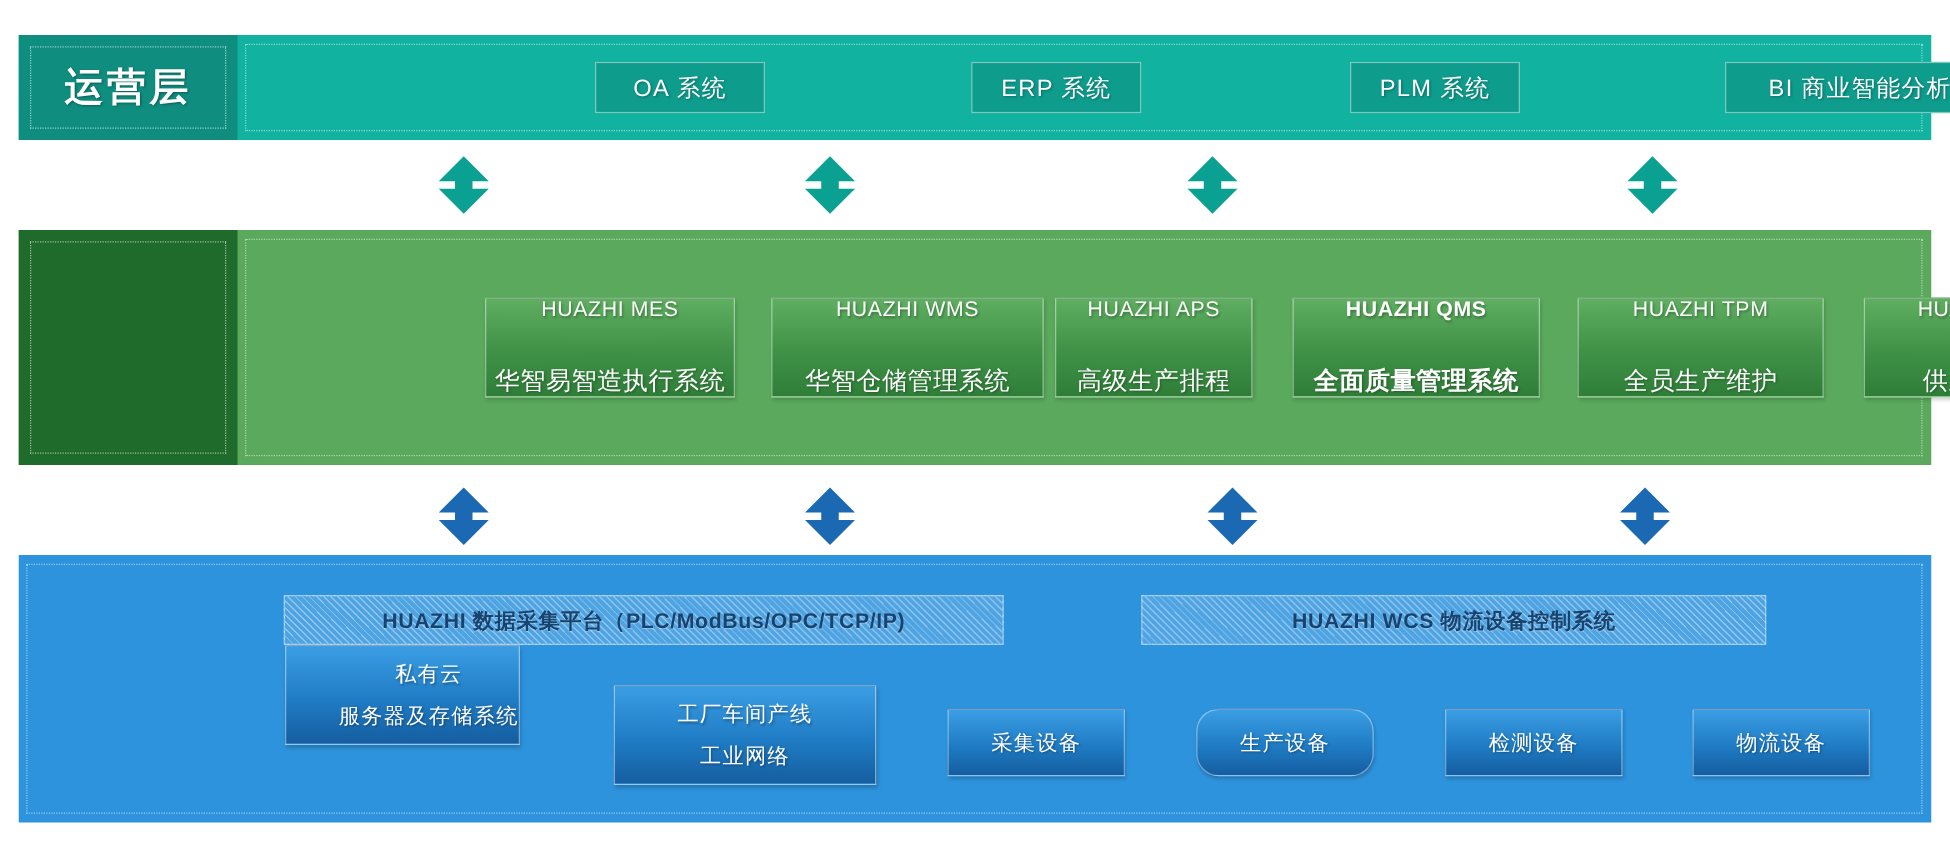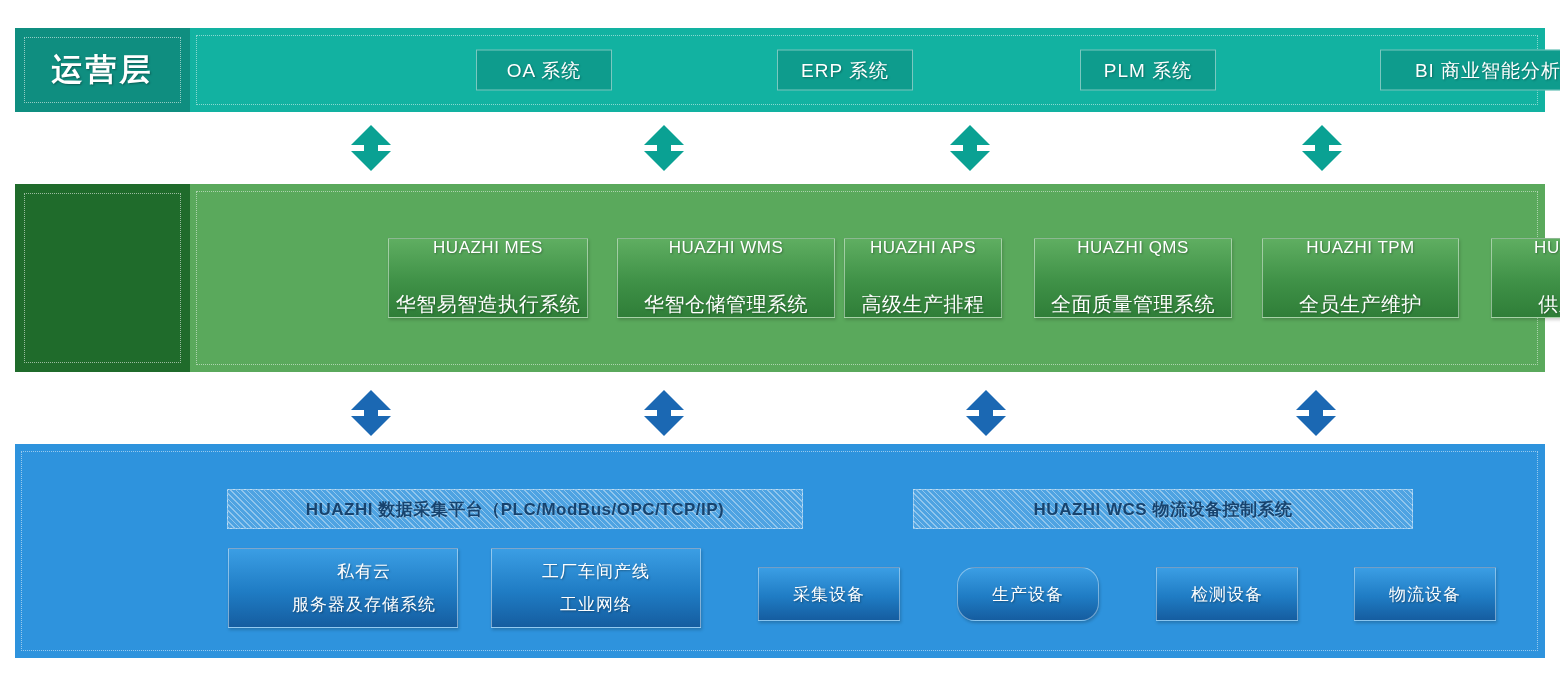--- a/index.html
+++ b/index.html
@@ -158,21 +158,20 @@
     background-color: #4ea3e2;
     background-image: repeating-linear-gradient(
       45deg,
       rgba(255,255,255,0.38) 0px,
       rgba(255,255,255,0.38) 1px,
       rgba(255,255,255,0) 1px,
       rgba(255,255,255,0) 4px
     );
     border: 1px solid rgba(255,255,255,0.42);
     text-shadow: 0 1px 1px rgba(255,255,255,0.35);
-    margin-top: 13px;
   }
 
   .chip-device {
     position: absolute;
     box-sizing: border-box;
     display: flex;
     flex-direction: column;
     align-items: center;
     justify-content: center;
     gap: 10px;
@@ -266,21 +265,21 @@
         <span class="line-cn">华智易智造执行系统</span>
       </div>
       <div class="chip-exec" style="left:427px; width:218px;">
         <span class="line-en">HUAZHI WMS</span>
         <span class="line-cn">华智仓储管理系统</span>
       </div>
       <div class="chip-exec" style="left:654px; width:158px;">
         <span class="line-en">HUAZHI APS</span>
         <span class="line-cn">高级生产排程</span>
       </div>
-      <div class="chip-exec" style="left:844px; width:198px;">
+      <div class="chip-exec" style="left:844px; width:198px;font-weight:bold;">
         <span class="line-en">HUAZHI QMS</span>
         <span class="line-cn">全面质量管理系统</span>
       </div>
       <div class="chip-exec" style="left:1072px; width:197px;">
         <span class="line-en">HUAZHI TPM</span>
         <span class="line-cn">全员生产维护</span>
       </div>
       <div class="chip-exec" style="left:1301px; width:197px;">
         <span class="line-en">HUAZHI SCM</span>
         <span class="line-cn">供应链协同</span>
@@ -311,21 +310,21 @@
 
   <div class="band" id="band-device">
     <div class="band-body">
       <div class="body-dash"></div>
     </div>
   </div>
 
   <div class="platform-banner" style="left:227px; width:576px;">HUAZHI 数据采集平台（PLC/ModBus/OPC/TCP/IP)</div>
   <div class="platform-banner" style="left:913px; width:500px;">HUAZHI WCS 物流设备控制系统</div>
 
-  <div class="chip-device" style="left:228px; top:548px; width:230px; height:80px;padding-left:42px;">
+  <div class="chip-device" style="left:228px; top:516px; width:188px; height:80px;padding-left:42px;">
     <span class="dline">私有云</span>
     <span class="dline">服务器及存储系统</span>
   </div>
   <div class="chip-device" style="left:491px; width:210px; top:548px; height:80px;">
     <span class="dline">工厂车间产线</span>
     <span class="dline">工业网络</span>
   </div>
 
   <div class="pill-device" style="left:758px; top:567px; width:142px;">采集设备</div>
   <div class="pill-device" style="left:957px; top:567px; width:142px;border-radius:18px;">生产设备</div>

